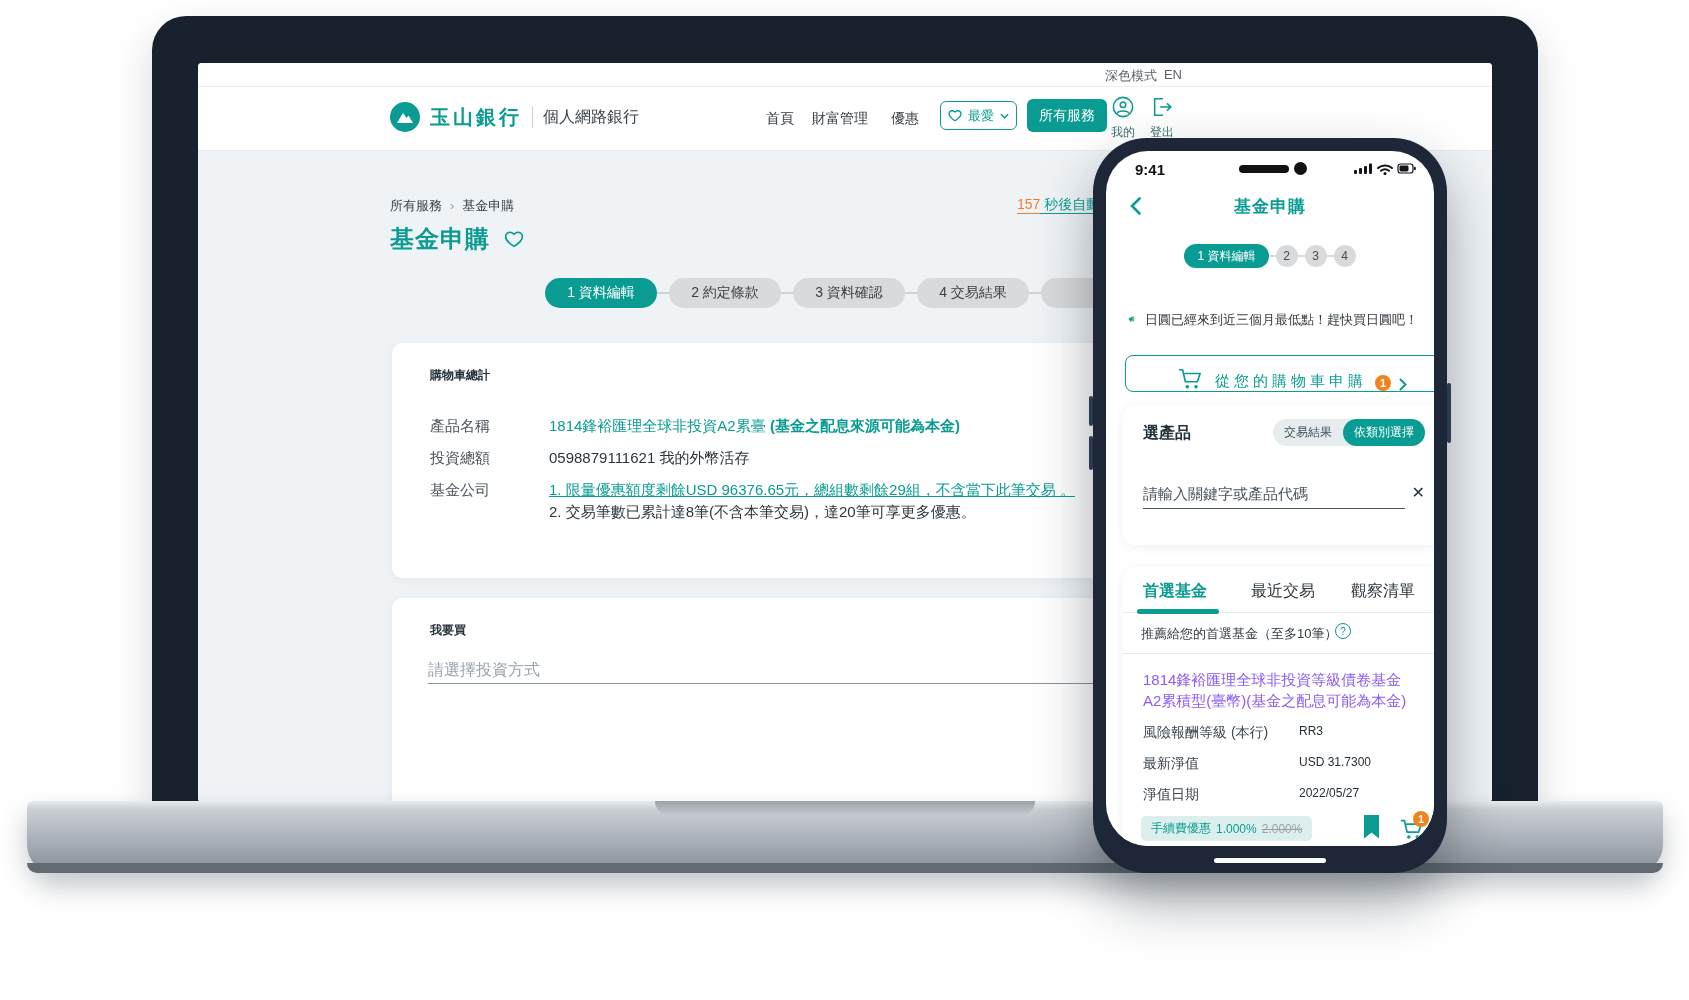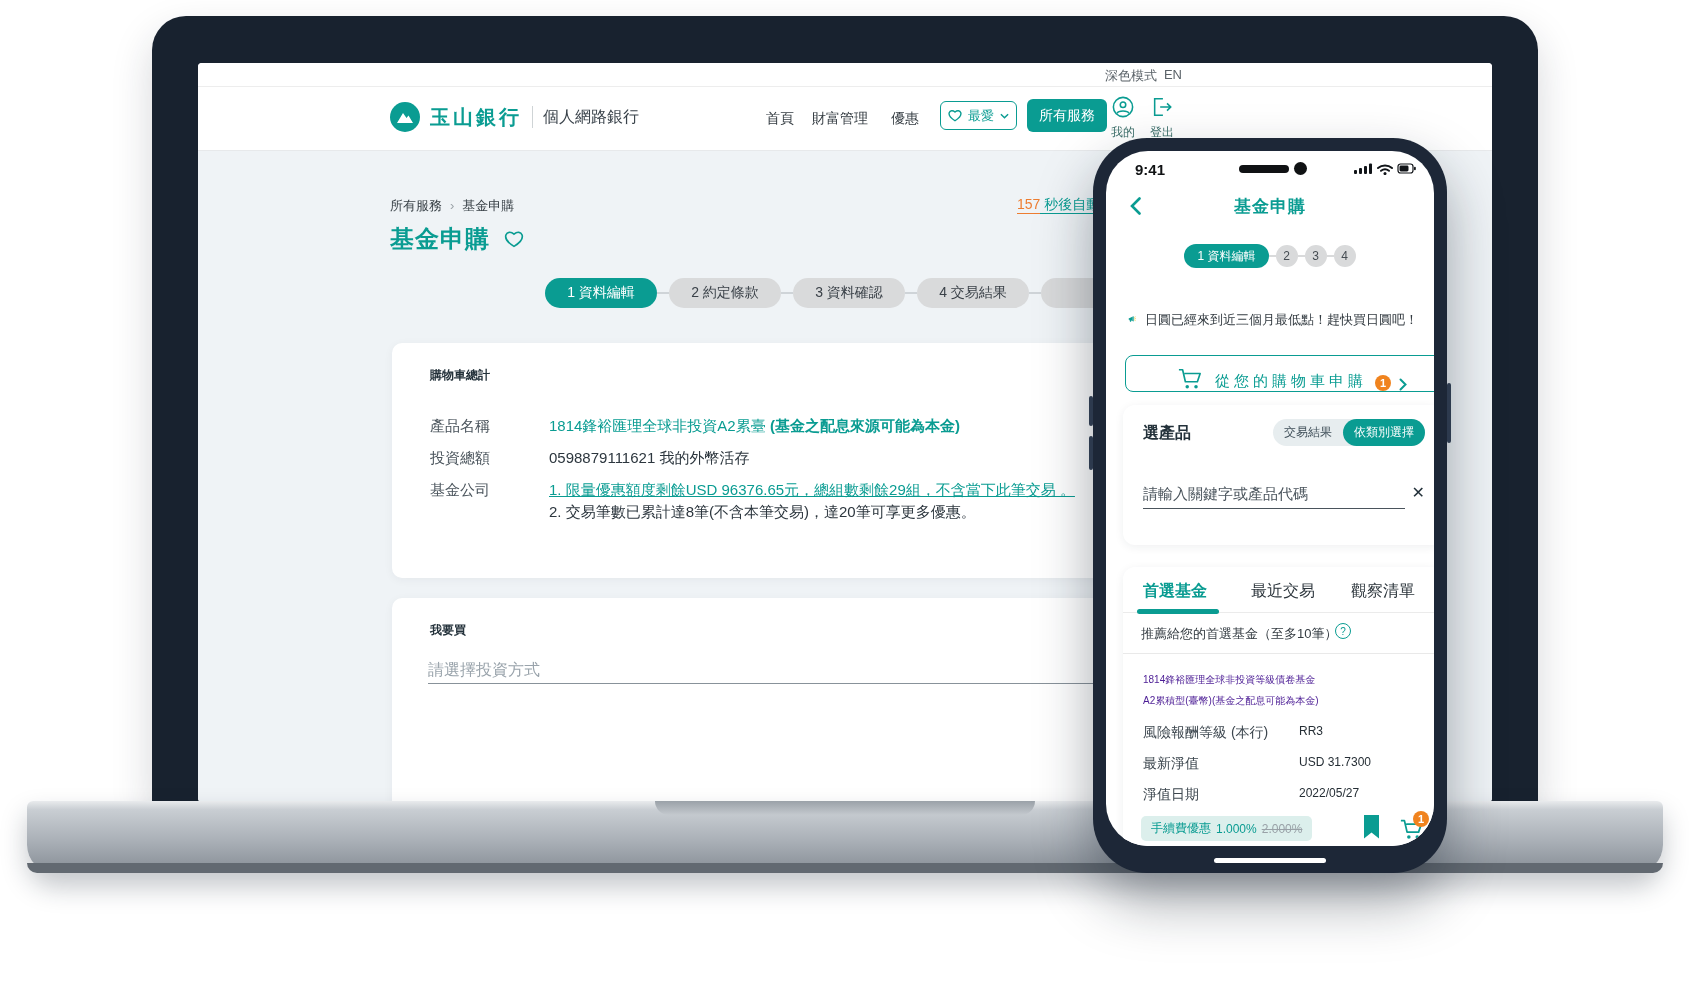--- a/index.html
+++ b/index.html
@@ -146,21 +146,21 @@
   .ptabs { position:absolute; left:0; top:12px; width:100%; height:34px; border-bottom:1px solid #ebebeb; }
   .ptab { position:absolute; top:2px; font-size:16px; color:#2b343b; cursor:pointer; }
   .ptab.on { color:#0a9c92; font-weight:bold; }
   .t1 { left:20px; } .t2 { left:128px;text-align:right; } .t3 { left:228px; }
   .tab-ink { position:absolute; left:14px; top:30px; width:82px; height:5px; background:#0a9c92; border-radius:3px; }
   .phint { position:absolute; left:18px; top:58px; font-size:13px; color:#333b41; }
   .help { position:absolute; left:212px; top:56px; width:16px; height:16px; border:1.3px solid #0a9c92;
     border-radius:50%; color:#0a9c92; font-size:10px; display:flex; align-items:center; justify-content:center;
     cursor:pointer; }
   .pdiv { position:absolute; left:0; top:86px; width:100%; height:1px; background:#e9e9e9; }
-  .fname { position:absolute; left:20px; top:102px; width:284px; font-size:10px; color:#4c1d95; line-height:21px; }
+  .fname { position:absolute; left:20px; top:102px; width:284px; font-size:15px; color:#8b5cf6; line-height:21px; }
   .frow-lbl { position:absolute; left:20px; font-size:14px; color:#3c464e; }
   .frow-val { position:absolute; left:176px; font-size:12px; color:#252e35; }
   .fr1 { top:157px; } .fr2 { top:188px; } .fr3 { top:219px; }
   .feebar { position:absolute; left:18px; top:249px; height:25px; padding:0 10px; background:#dcefec;
     border-radius:5px; display:flex; align-items:center; gap:5px; font-size:12px; }
   .fee-lbl { color:#0a9c92; } .fee-new { color:#0a9c92; } .fee-old { color:#99a1a7; text-decoration:line-through; }
   .bkm { position:absolute; left:240px; top:247px; cursor:pointer; }
   .pcart { position:absolute; left:276px; top:251px; cursor:pointer; }
   .pcart .badge { position:absolute; left:14px; top:-7px; }
 </style>

